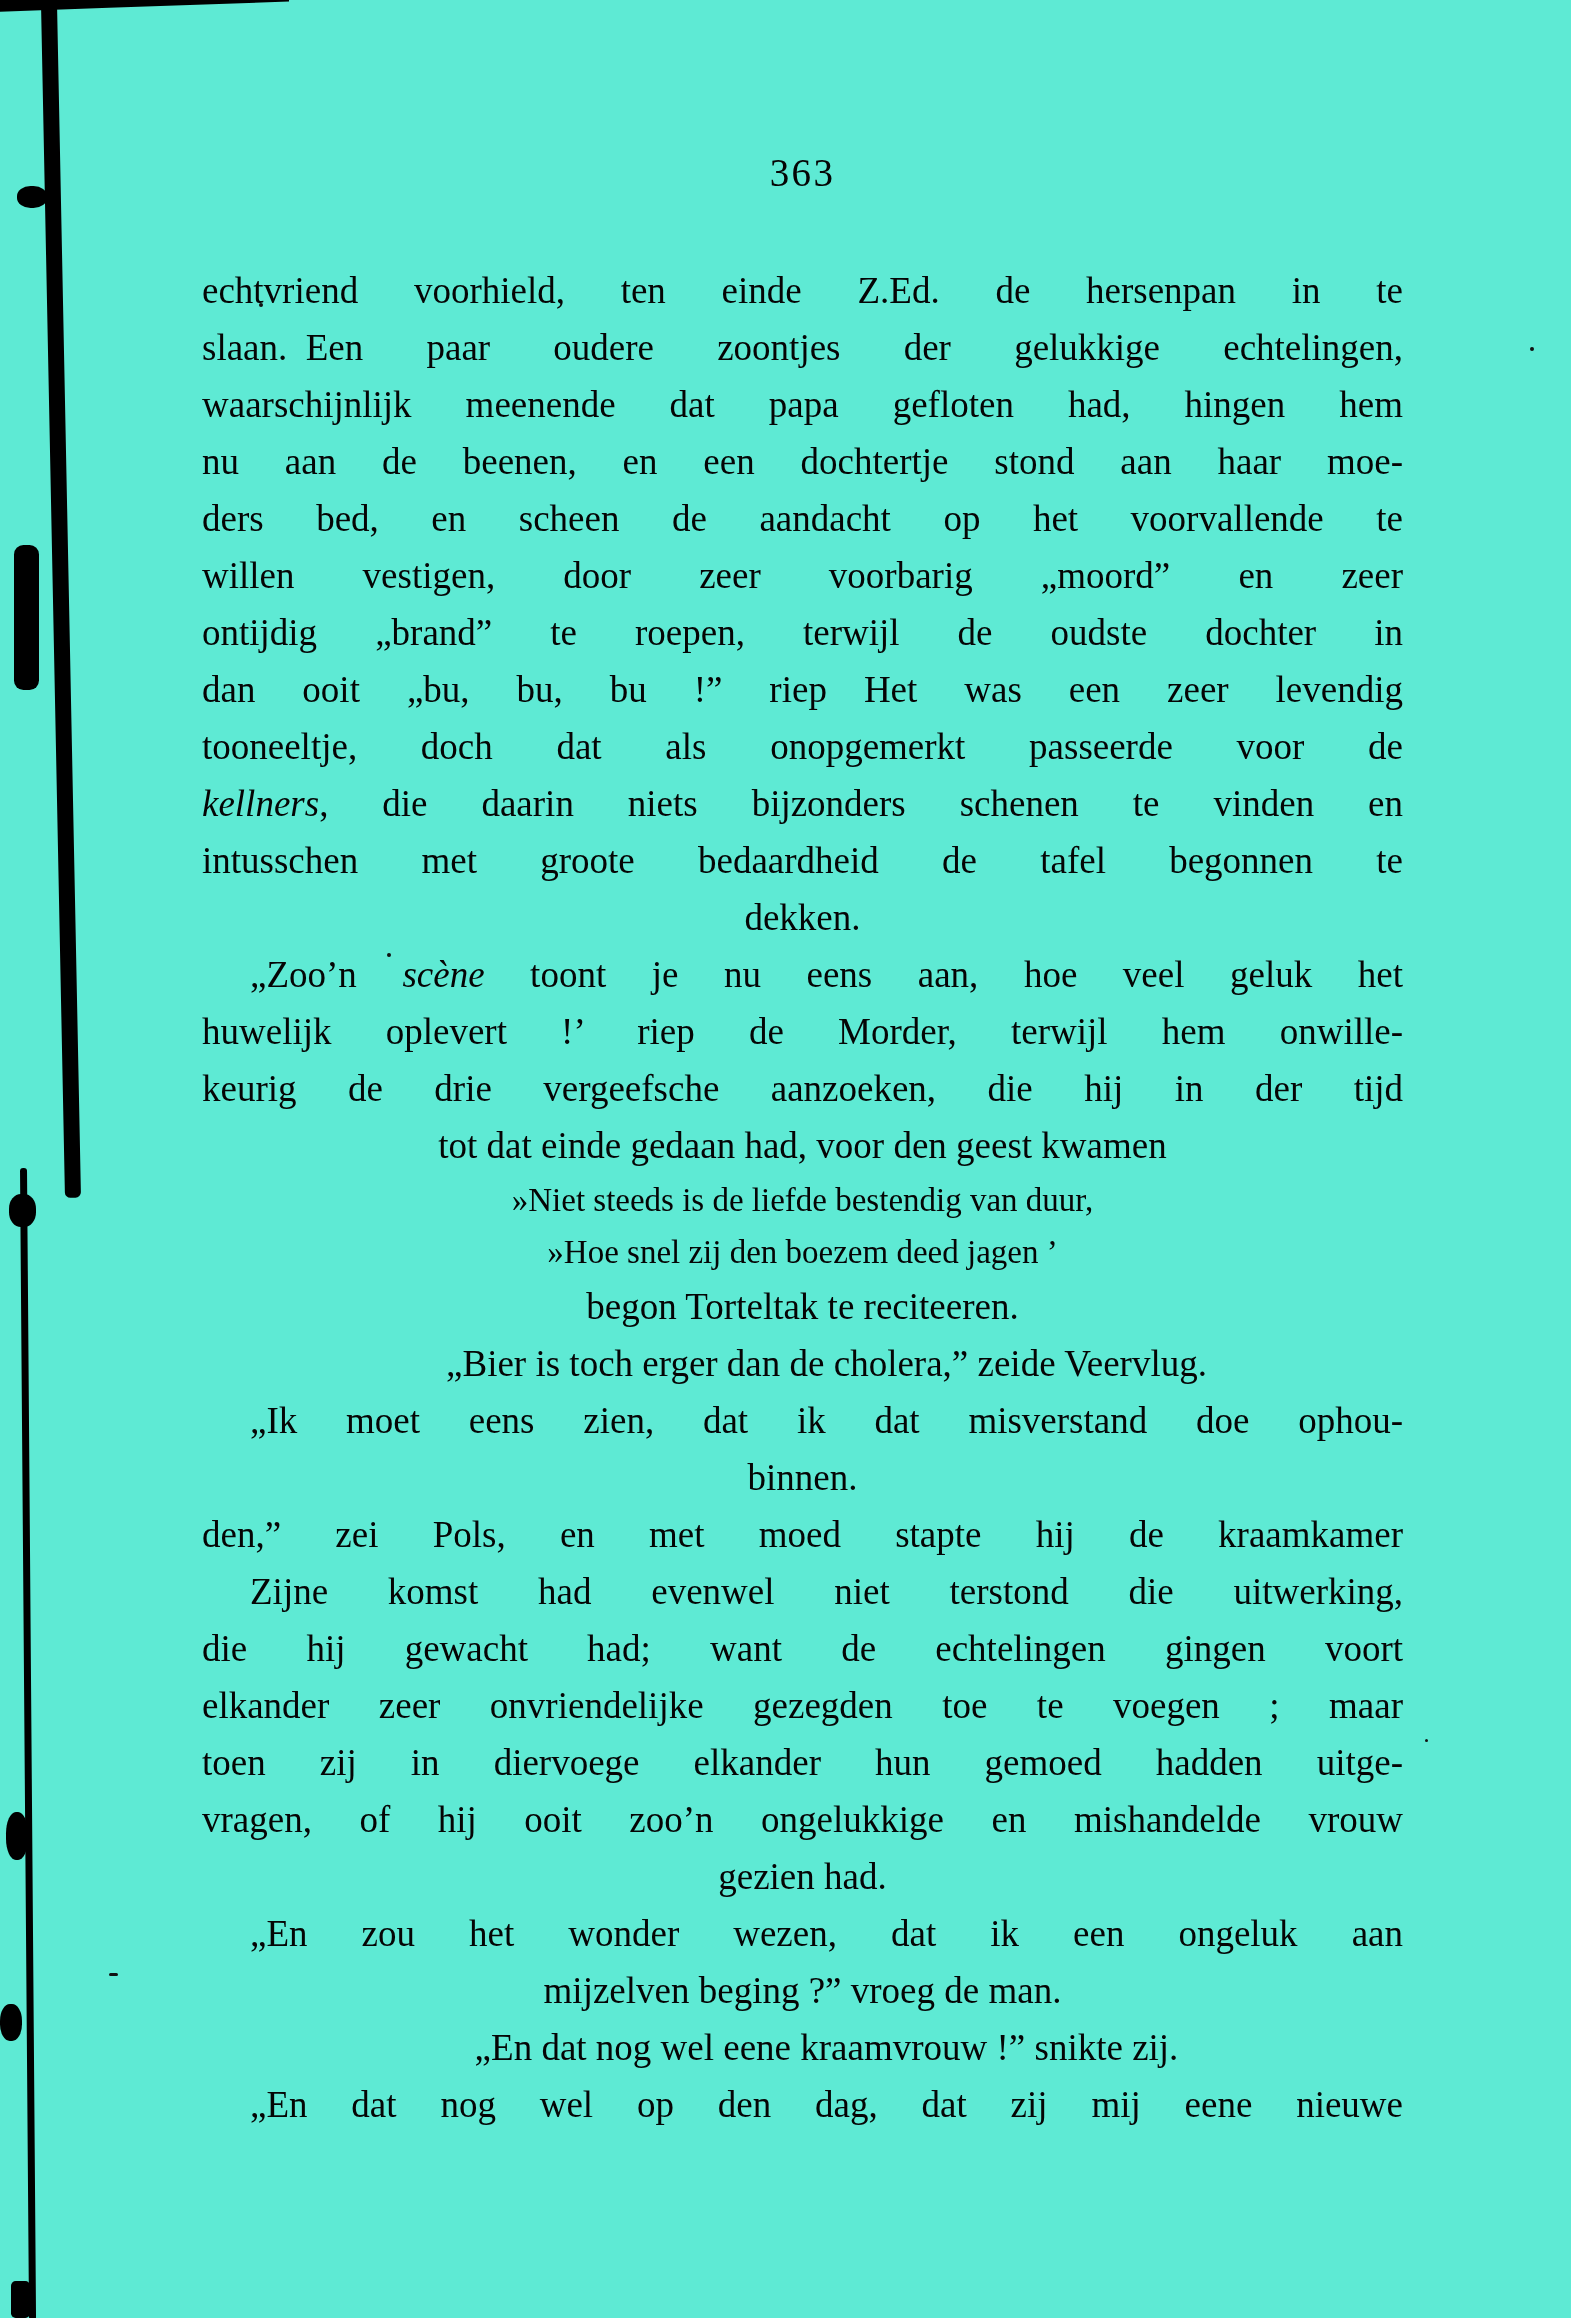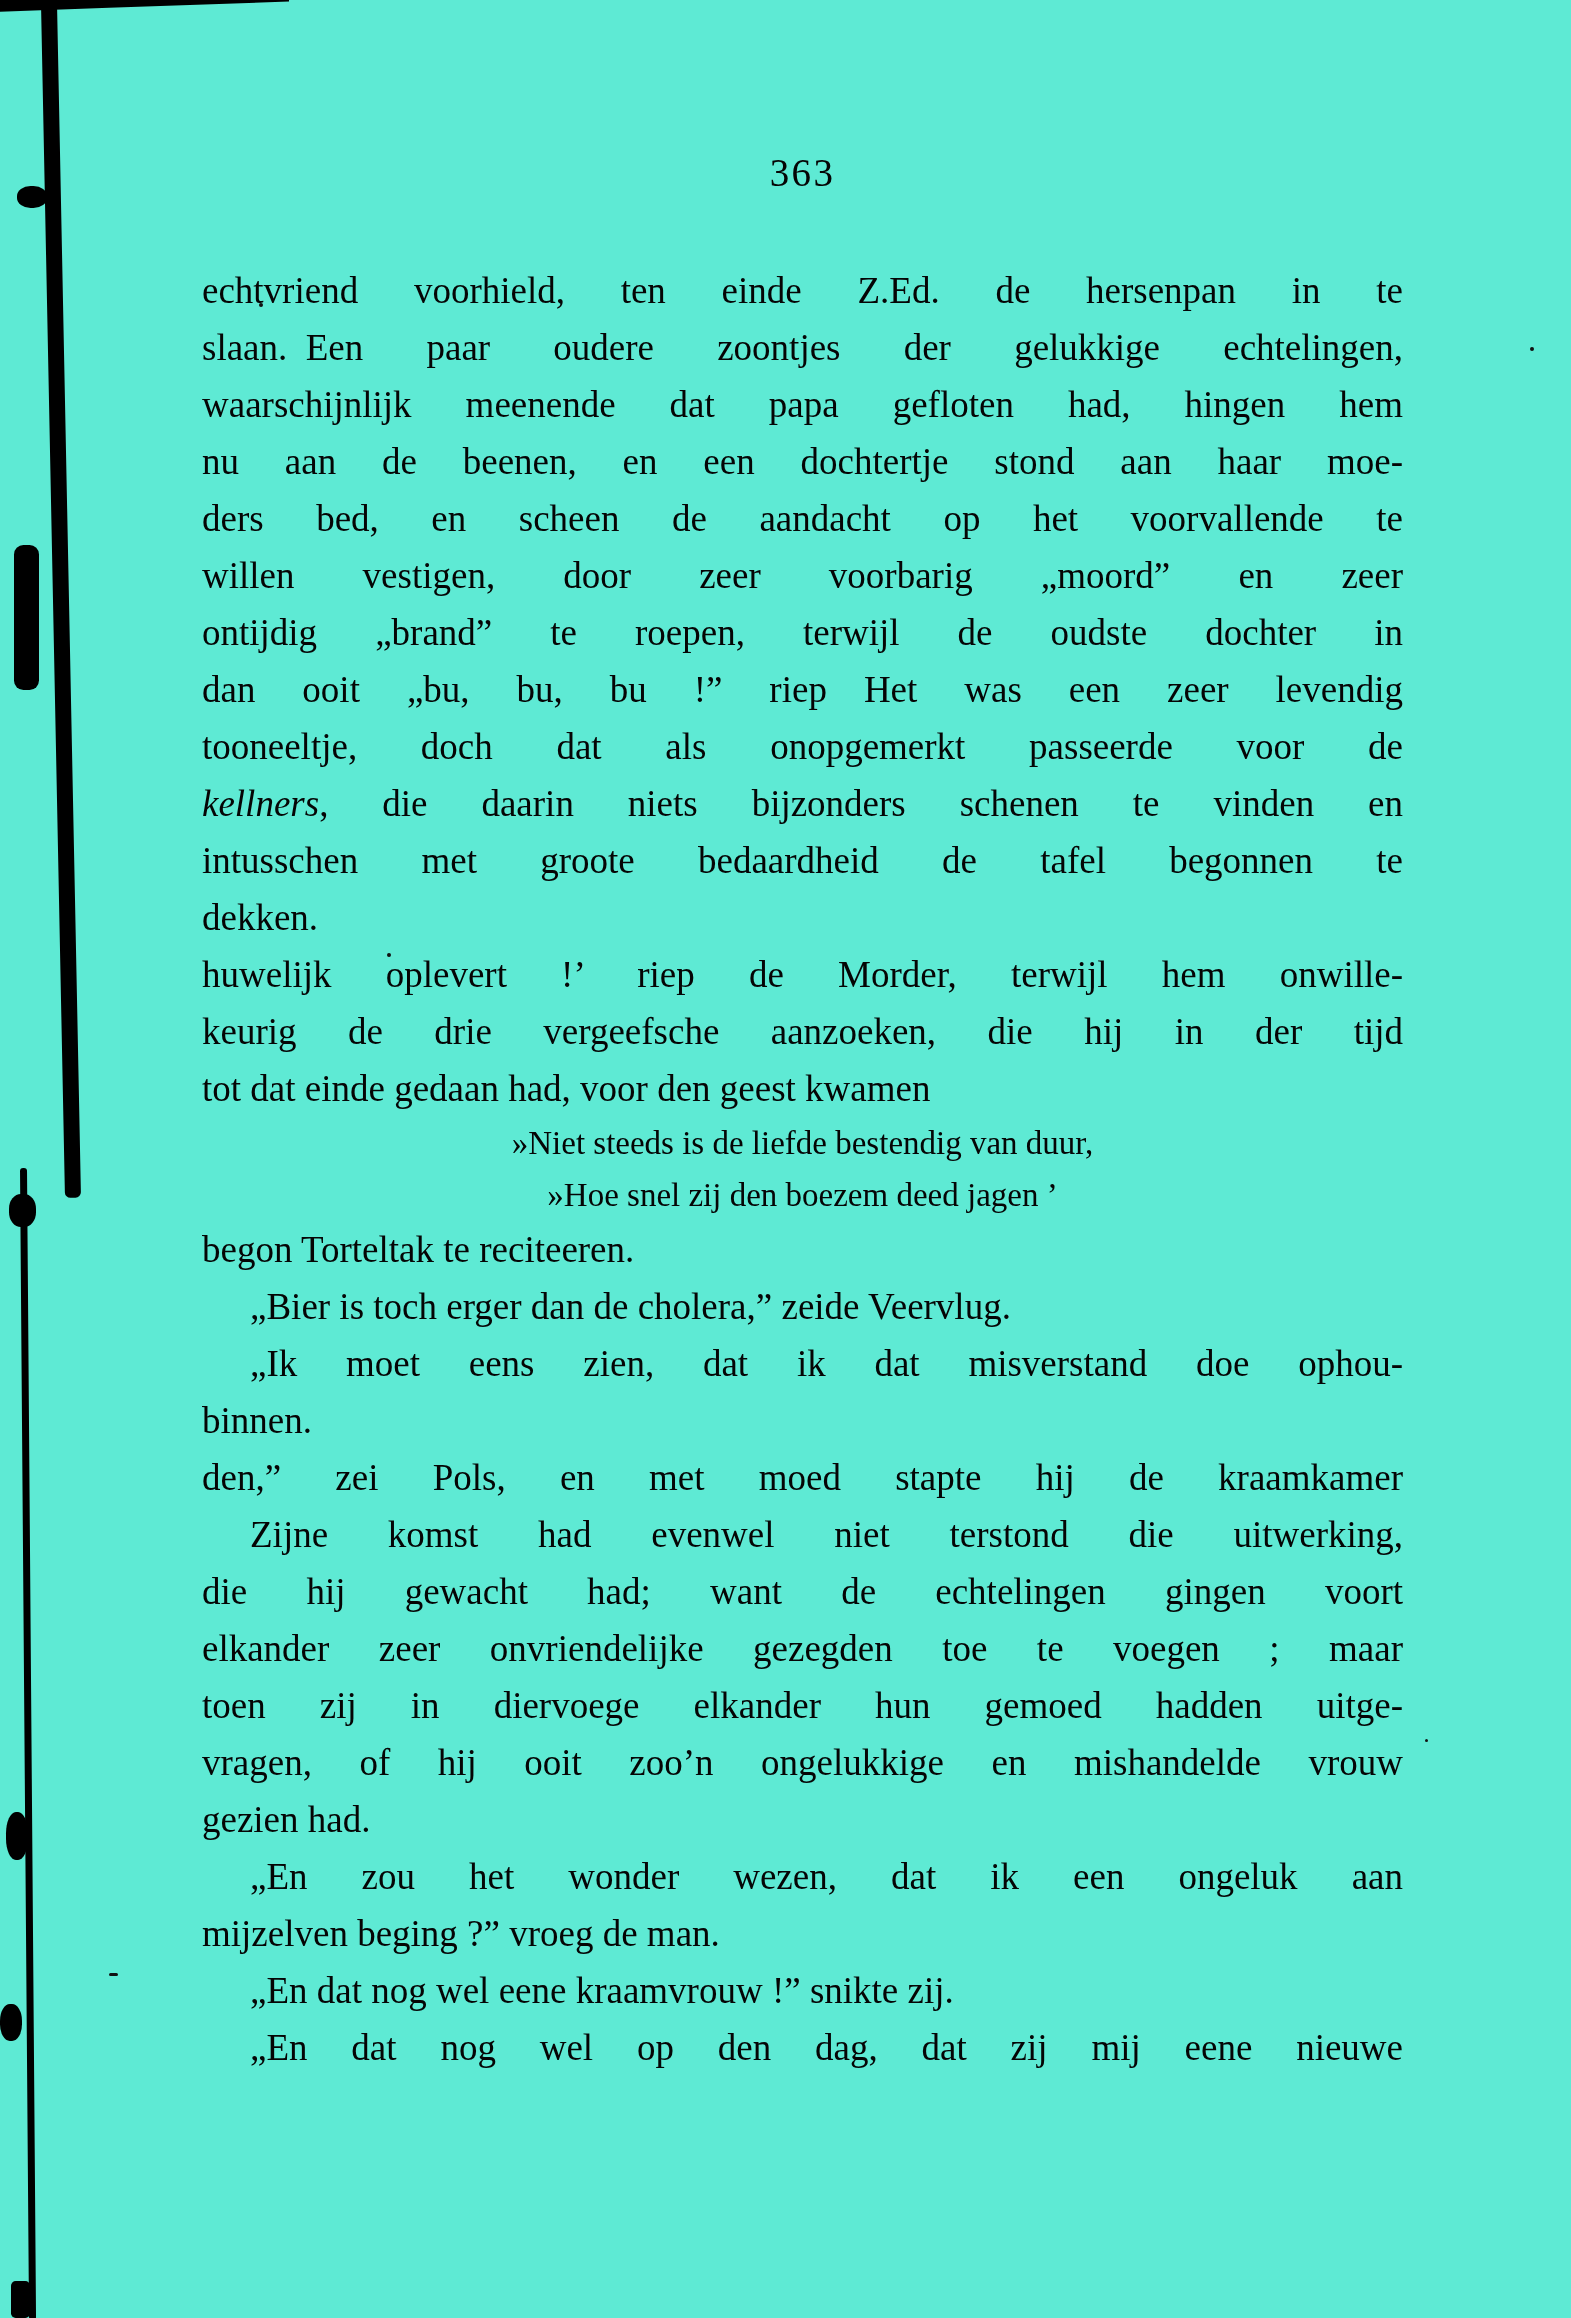--- a/index.html
+++ b/index.html
@@ -16,21 +16,21 @@
     position:absolute;top:150px;left:202px;width:1201px;
     text-align:center;font-size:39px;letter-spacing:2.3px;
   }
   .text-block{
     position:absolute;top:262px;left:202px;width:1201px;
     font-size:37px;
   }
   .line{
     height:57px;line-height:57px;
     white-space:normal;
-    text-align:left;
+    text-align:center;
   }
   .line.just{text-align:justify;text-align-last:justify;}
   .line.indent{padding-left:48px;}
   .line.verse{
     height:52px;line-height:52px;
     font-size:33px;text-align:left;text-align-last:center;padding-left:0;
   }
   
   .artifact{position:absolute;background:#000;}
   .wedge{
@@ -90,20 +90,21 @@
       <div class="line just">waarschijnlijk meenende dat papa gefloten had, hingen hem</div>
       <div class="line just">nu aan de beenen, en een dochtertje stond aan haar moe-</div>
       <div class="line just">ders bed, en scheen de aandacht op het voorvallende te</div>
       <div class="line just">willen vestigen, door zeer voorbarig „moord” en zeer</div>
       <div class="line just">ontijdig „brand” te roepen, terwijl de oudste dochter in</div>
       <div class="line just">dan ooit „bu, bu, bu !” riep Het was een zeer levendig</div>
       <div class="line just">tooneeltje, doch dat als onopgemerkt passeerde voor de</div>
       <div class="line just"><i>kellners</i>, die daarin niets bijzonders schenen te vinden en</div>
       <div class="line just">intusschen met groote bedaardheid de tafel begonnen te</div>
       <div class="line">dekken.</div>
+      <div class="line just indent">„Zoo’n <i>scène</i> toont je nu eens aan, hoe veel geluk het</div>
       <div class="line just">huwelijk oplevert !’ riep de Morder, terwijl hem onwille-</div>
       <div class="line just">keurig de drie vergeefsche aanzoeken, die hij in der tijd</div>
       <div class="line">tot dat einde gedaan had, voor den geest kwamen</div>
       <div class="line verse">»Niet steeds is de liefde bestendig van duur,</div>
       <div class="line verse">»Hoe snel zij den boezem deed jagen ’</div>
       <div class="line">begon Torteltak te reciteeren.</div>
       <div class="line indent">„Bier is toch erger dan de cholera,” zeide Veervlug.</div>
       <div class="line just indent">„Ik moet eens zien, dat ik dat misverstand doe ophou-</div>
       <div class="line">binnen.</div>
       <div class="line just">den,” zei Pols, en met moed stapte hij de kraamkamer</div>

